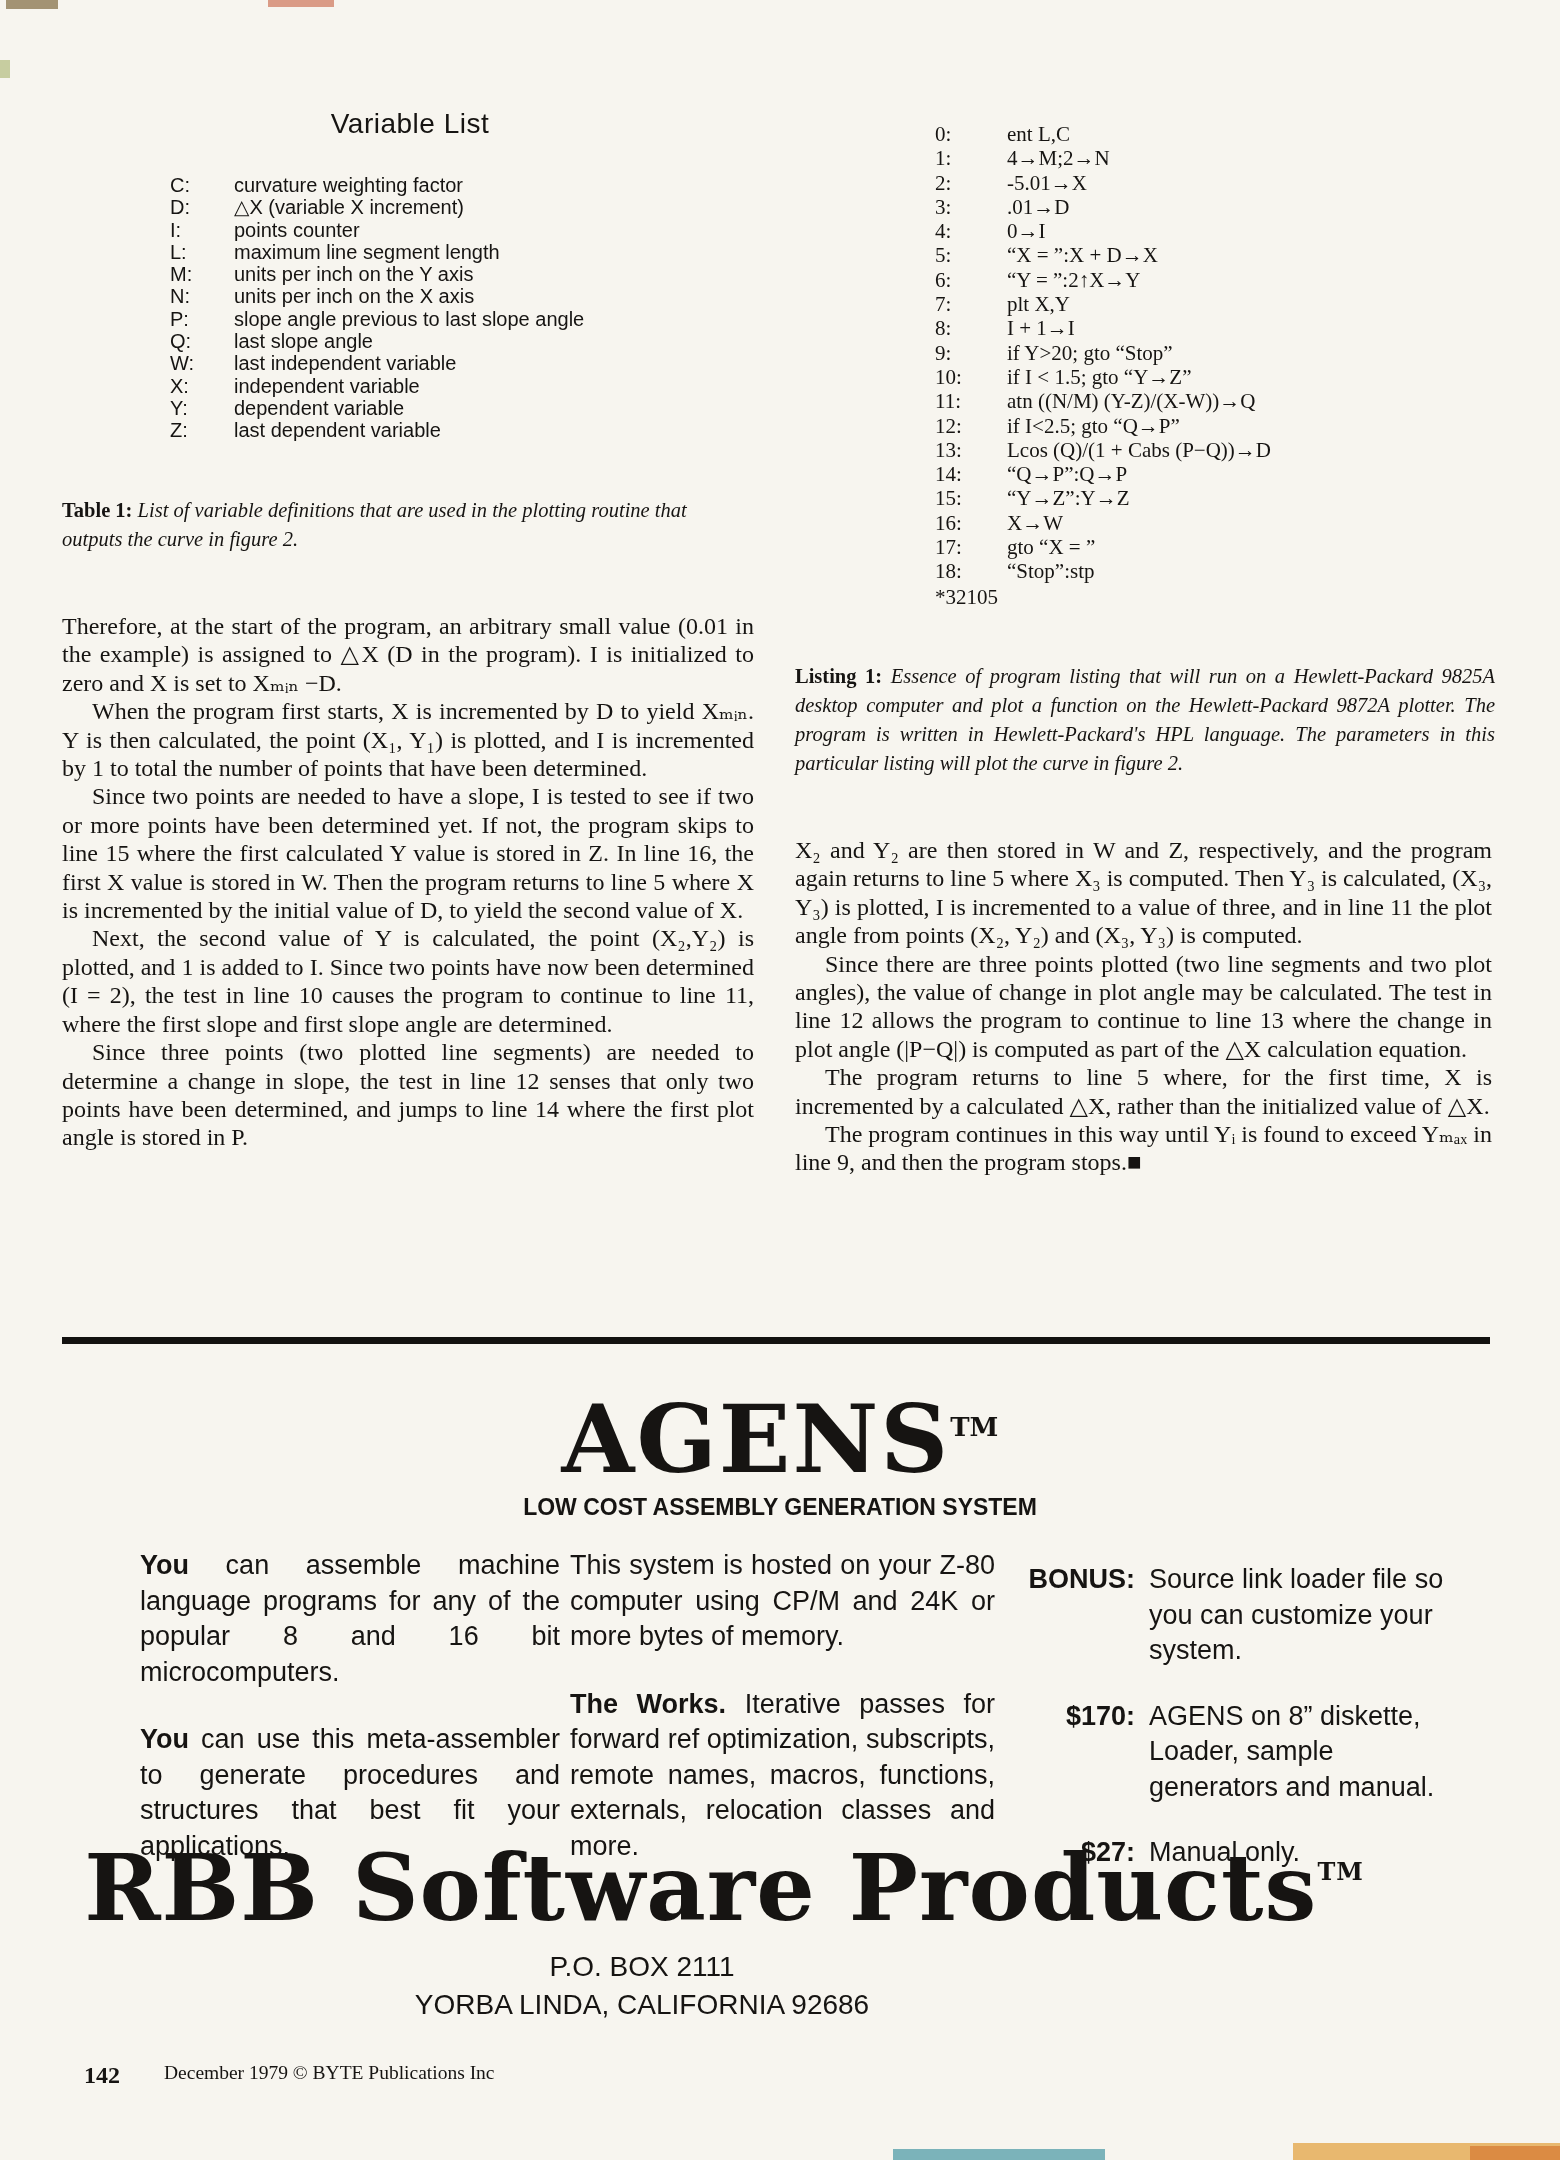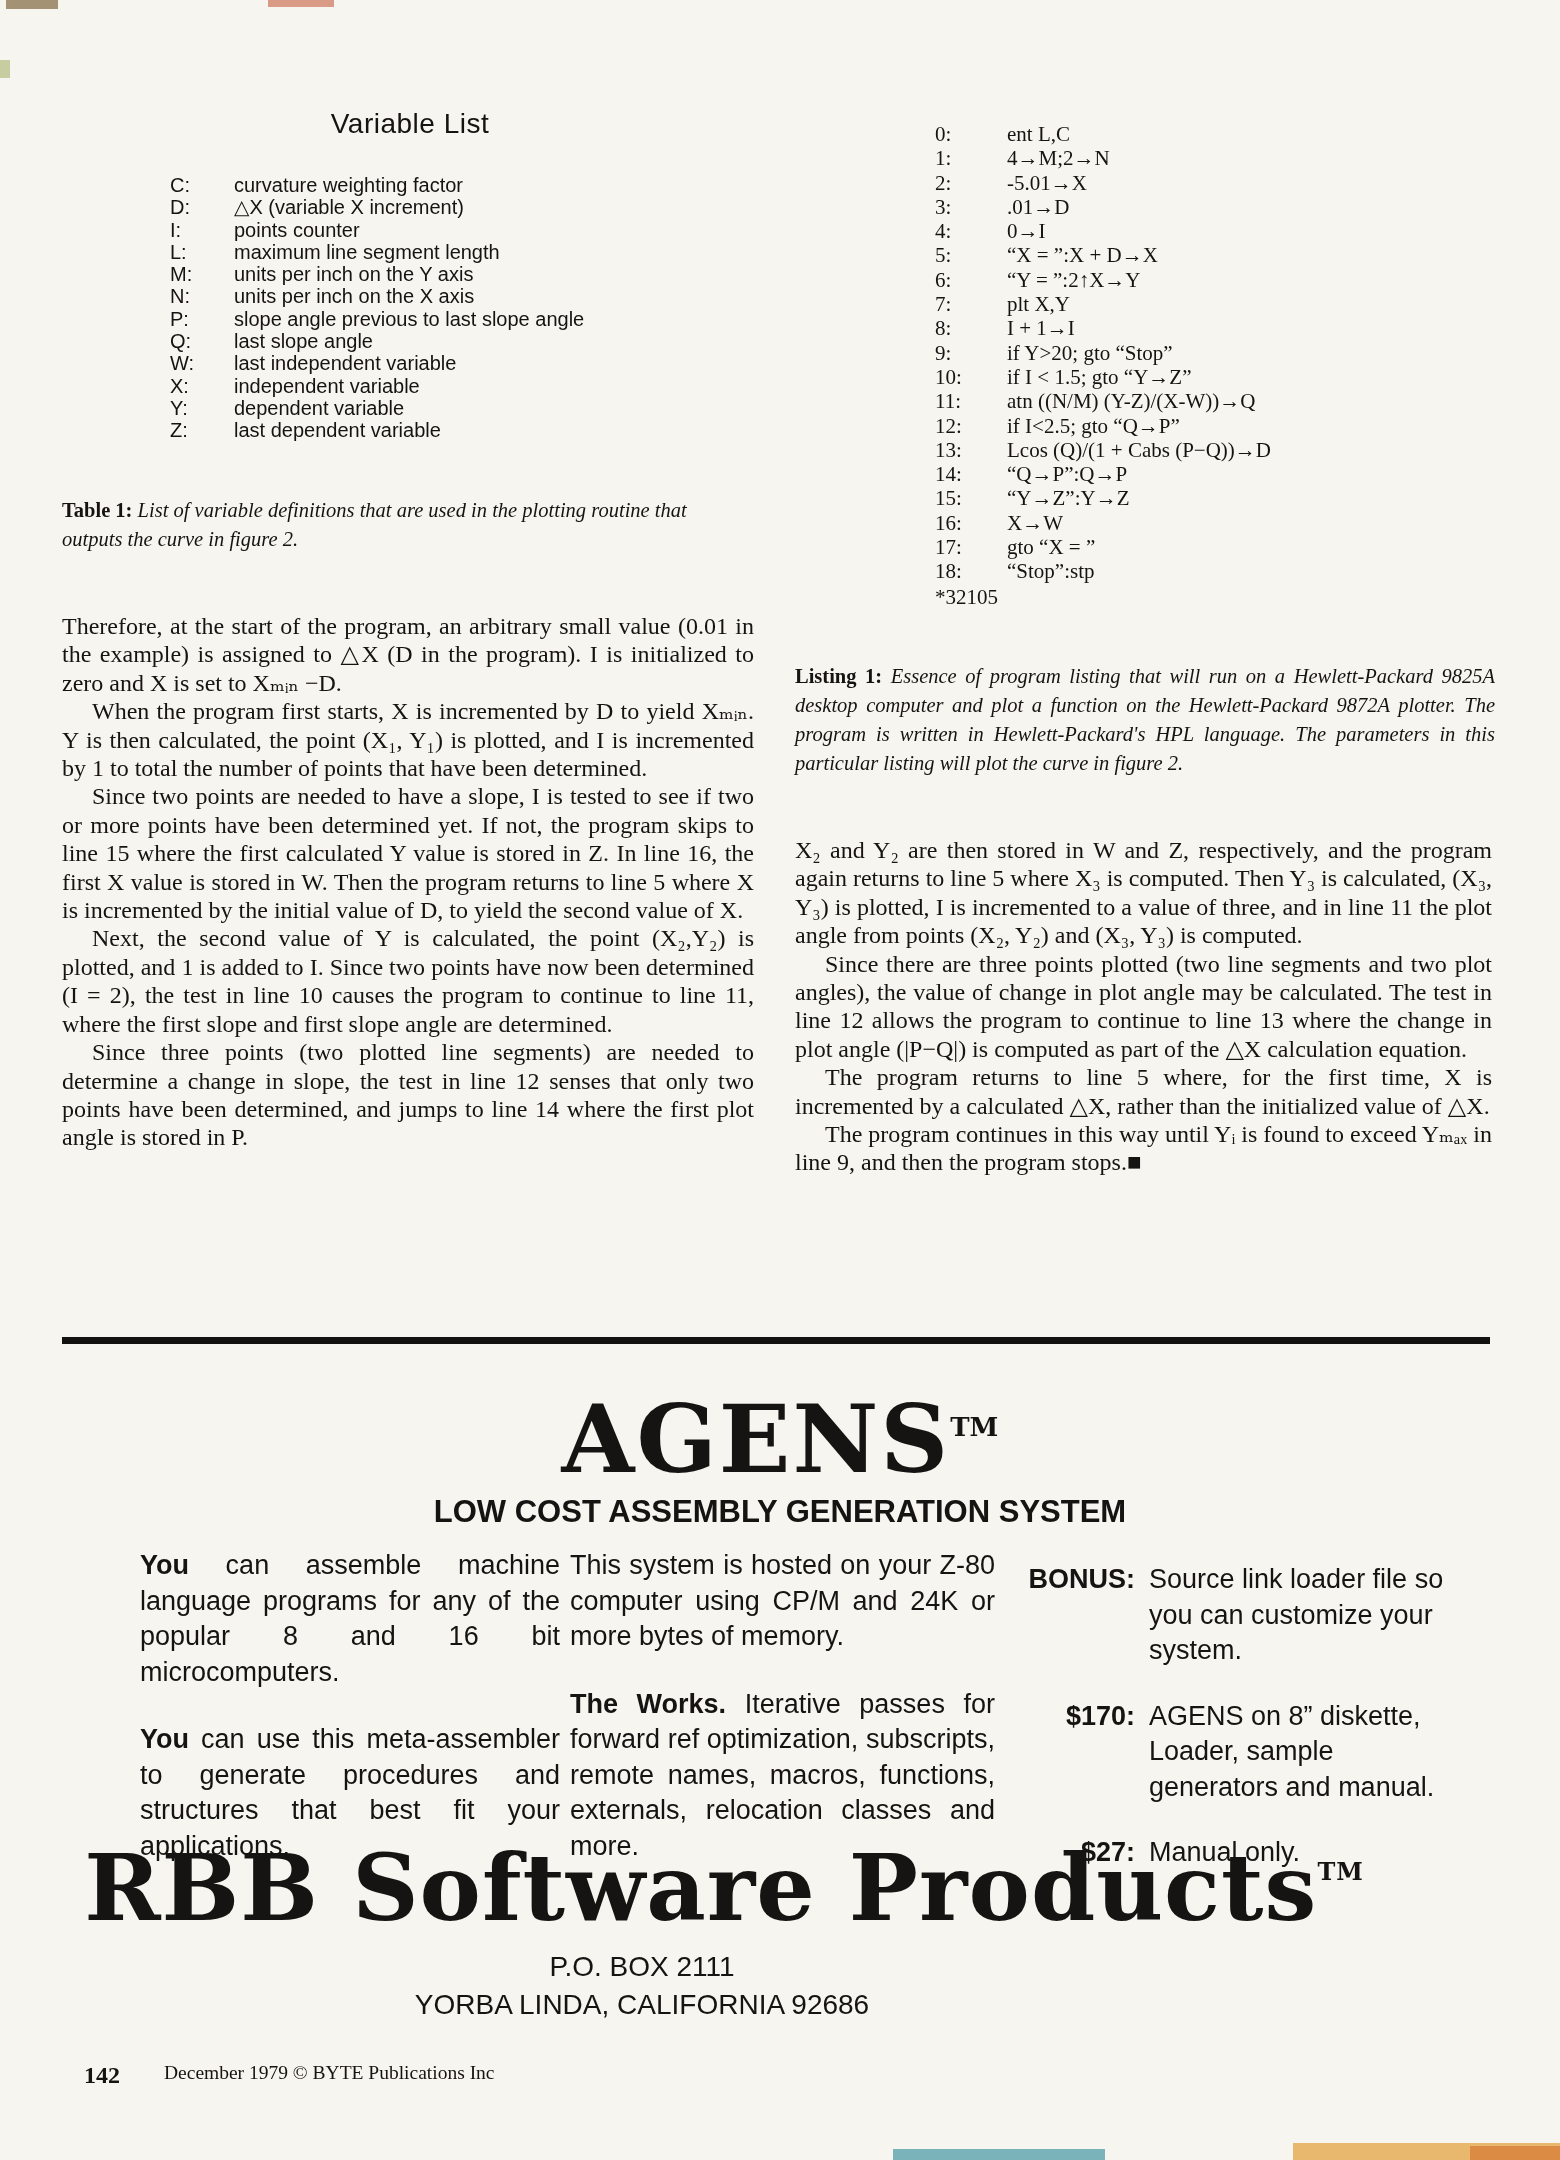--- a/index.html
+++ b/index.html
@@ -45,21 +45,21 @@
 
   
   .rule{position:absolute;left:62px;top:1337px;width:1428px;height:7px;background:#131210;}
 
   
   .ad-brand{position:absolute;left:0;top:1392px;width:1560px;text-align:center;
     font-family:"DejaVu Serif","Liberation Serif",serif;font-weight:bold;
     font-size:94px;letter-spacing:2px;line-height:1;}
   .ad-brand .tm{font-size:26px;vertical-align:36px;letter-spacing:0;font-weight:bold;}
   .ad-tagline{position:absolute;left:0;top:1494px;width:1560px;text-align:center;
-    font-family:"Liberation Sans","DejaVu Sans",sans-serif;font-weight:bold;font-size:31px;}
+    font-family:"Liberation Sans","DejaVu Sans",sans-serif;font-weight:bold;font-size:23px;}
   .ad-cols{position:absolute;left:140px;top:1548px;width:1320px;display:grid;
     grid-template-columns:420px 425px 445px;column-gap:10px;
     font-family:"Liberation Sans","DejaVu Sans",sans-serif;font-size:27px;line-height:35.5px;}
   .ad-cols p{margin:0 0 32px 0;text-align:justify;}
   .ad-lead{font-weight:bold;}
   .bonus-row{display:grid;grid-template-columns:130px 1fr;column-gap:14px;margin-bottom:30px;margin-top:14px;}
   .bonus-label{font-weight:bold;text-align:right;}
 
   .rbb{position:absolute;left:0;top:1842px;width:1448px;text-align:center;
     font-family:"DejaVu Serif","Liberation Serif",serif;font-weight:bold;

